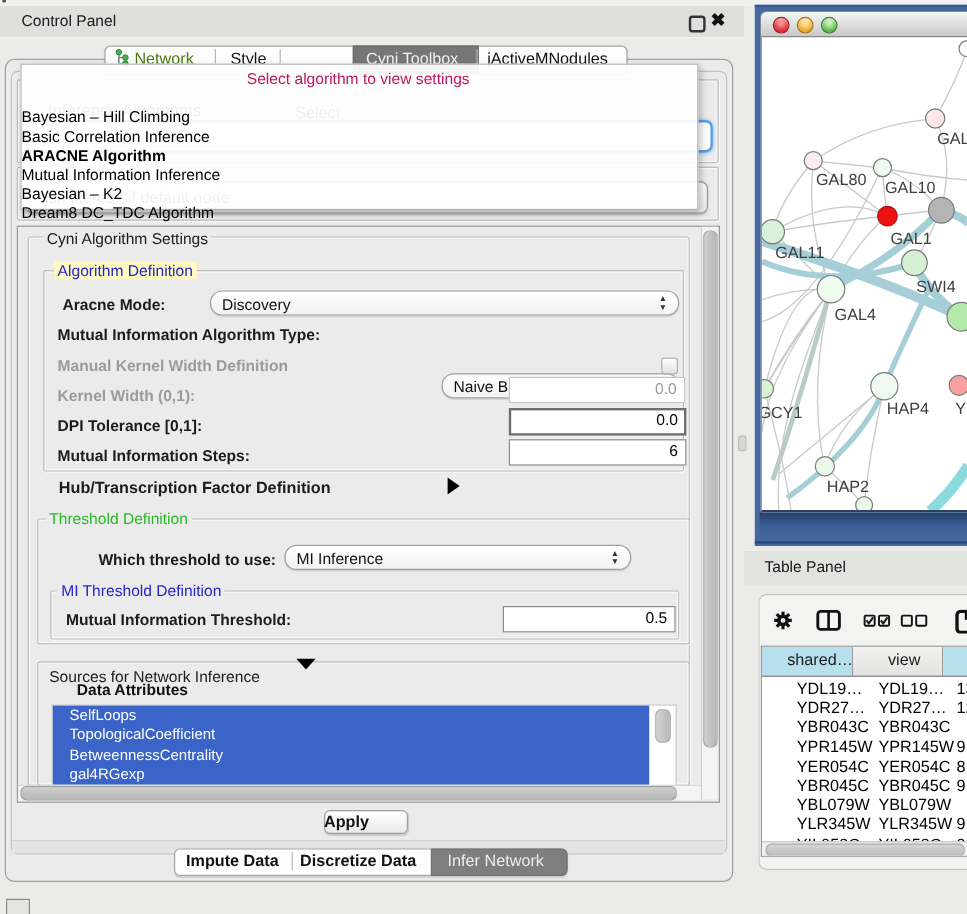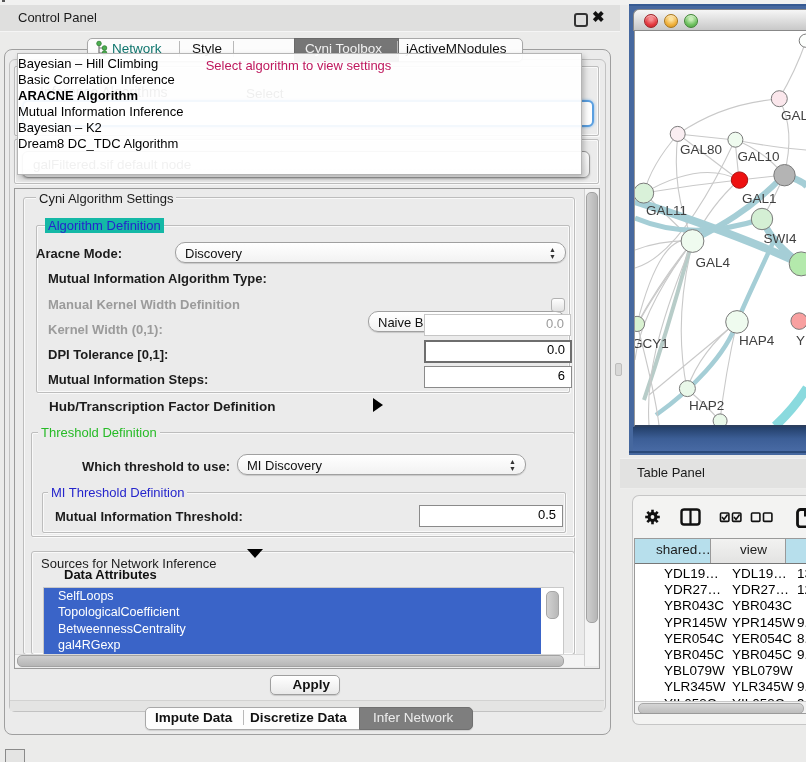--- a/index.html
+++ b/index.html
@@ -47,35 +47,35 @@
 <div class="abs" style="left:294px;top:38px;width:103px;height:22px;background:#767676;border:1px solid #6a6a6a;"></div>
 <div class="abs" style="left:179px;top:41px;width:1px;height:16px;background:#b9b9b9;"></div>
 <div class="abs" style="left:233px;top:41px;width:1px;height:16px;background:#b9b9b9;"></div>
 <div class="abs" style="left:397px;top:41px;width:1px;height:16px;background:#b9b9b9;"></div>
 <svg class="abs" style="left:94px;top:40px;" width="15" height="16" viewBox="0 0 15 16">
   <path d="M5 4 V13 M5 8 H10 M5 13 H10" stroke="#777" stroke-width="1.2" fill="none"></path>
   <circle cx="5" cy="3.5" r="2.3" fill="#4caf50" stroke="#2e7d32" stroke-width="0.8"></circle>
   <circle cx="10.5" cy="8" r="2.3" fill="#4caf50" stroke="#2e7d32" stroke-width="0.8"></circle>
   <circle cx="10.5" cy="13" r="2.3" fill="#4caf50" stroke="#2e7d32" stroke-width="0.8"></circle>
 </svg>
-<div class="abs" style="left:112px;top:41px;font-size:13.5px;color:#0f766e;">Network</div>
+<div class="abs" style="left:112px;top:41px;font-size:13.5px;color:#4d7c0f;">Network</div>
 <div class="abs" style="left:192px;top:41px;font-size:13.5px;color:#111;">Style</div>
 <div class="abs" style="left:246px;top:41px;font-size:13.5px;color:#111;margin-top:45px;">Select</div>
 <div class="abs" style="left:305px;top:41px;font-size:13.5px;color:#f2f2f2;">Cyni Toolbox</div>
 <div class="abs" style="left:406px;top:41px;font-size:13.5px;color:#111;">jActiveMNodules</div>
 
 <div class="abs" style="left:14px;top:188px;width:584px;height:479px;border:1px solid #9a9a9a;background:#ebebeb;"></div>
 
 <div class="fieldset" style="left:23px;top:197px;width:550px;height:456px;border-radius:3px;"></div>
 <div class="abs" style="left:36px;top:191px;background:#ebebeb;padding:0 3px;font-size:13px;color:#1c1c1c;">Cyni Algorithm Settings</div>
 
 <div class="fieldset" style="left:36px;top:225px;width:532px;height:166px;"></div>
-<div class="abs" style="left:45px;top:218px;background:#14b8a6;padding:0 3px;font-size:13px;color:#2525cc;">Algorithm Definition</div>
-
-<div class="lbl" style="left:36px;top:246px;">Aracne Mode:</div>
+<div class="abs" style="left:45px;top:218px;background:#fef9c3;padding:0 3px;font-size:13px;color:#2525cc;">Algorithm Definition</div>
+
+<div class="lbl" style="left:52px;top:246px;">Aracne Mode:</div>
 <div class="combo" style="left:175px;top:242px;width:389px;height:19px;">
   <span class="ct">Discovery</span>
     <span class="arr">▲<br>▼</span>
 </div>
 <div class="lbl" style="left:48px;top:271px;">Mutual Information Algorithm Type:</div>
 <div class="combo" style="left:368px;top:267px;width:196px;height:19px;margin-top:44px;">
   <span class="ct">Naive Bayes</span>
     <span class="arr">▲<br>▼</span>
 </div>
 <div class="lbl dis" style="left:48px;top:297px;">Manual Kernel Width Definition</div>
@@ -87,21 +87,21 @@
 <div class="lbl" style="left:48px;top:372px;">Mutual Information Steps:</div>
 <div class="inp" style="left:424px;top:366px;width:140px;height:19px;border:1.5px solid #8a8a8a;color:#000;padding:1px 6px 0 0;">6</div>
 
 <div class="lbl" style="left:49px;top:399px;font-size:13.5px;">Hub/Transcription Factor Definition</div>
 <div class="abs" style="left:373px;top:398px;width:0;height:0;border-top:7px solid transparent;border-bottom:7px solid transparent;border-left:10px solid #000;"></div>
 
 <div class="fieldset" style="left:31px;top:432px;width:542px;height:103px;"></div>
 <div class="abs" style="left:38px;top:425px;background:#ebebeb;padding:0 3px;font-size:13px;color:#27bb27;">Threshold Definition</div>
 <div class="lbl" style="left:82px;top:459px;">Which threshold to use:</div>
 <div class="combo" style="left:237px;top:454px;width:287px;height:19px;">
-  <span class="ct">MI Discovery</span>
+  <span class="ct">MI Inference</span>
     <span class="arr">▲<br>▼</span>
 </div>
 <div class="fieldset" style="left:42px;top:492px;width:522px;height:39px;"></div>
 <div class="abs" style="left:48px;top:485px;background:#ebebeb;padding:0 3px;font-size:13px;color:#2525cc;">MI Threshold Definition</div>
 <div class="lbl" style="left:55px;top:509px;">Mutual Information Threshold:</div>
 <div class="inp" style="left:419px;top:505px;width:136px;height:19px;border:1.5px solid #8a8a8a;color:#000;padding:1px 6px 0 0;">0.5</div>
 
 <div class="fieldset" style="left:31px;top:551px;width:542px;height:102px;border-radius:3px;"></div>
 <div class="abs" style="left:38px;top:556px;background:#ebebeb;padding:0 3px;font-size:13px;color:#1c1c1c;">Sources for Network Inference</div>
 <div class="abs" style="left:247px;top:549px;width:0;height:0;border-left:8px solid transparent;border-right:8px solid transparent;border-top:9px solid #000;"></div>
@@ -114,35 +114,35 @@
 <div class="abs" style="left:584px;top:189px;width:13px;height:477px;background:#f4f4f4;border-left:1px solid #d0d0d0;"></div>
 <div class="abs" style="left:586px;top:192px;width:10px;height:429px;background:linear-gradient(90deg,#cfcfcf,#b6b6b6);border:1px solid #a2a2a2;border-radius:5px;"></div>
 
 <div class="abs" style="left:15px;top:654px;width:569px;height:12px;background:#f4f4f4;border-top:1px solid #d8d8d8;"></div>
 <div class="abs" style="left:17px;top:655px;width:545px;height:10px;background:linear-gradient(#cfcfcf,#b6b6b6);border:1px solid #a2a2a2;border-radius:5px;"></div>
 
 <div class="abs" style="left:10px;top:700px;width:594px;height:10px;background:#e4e4e3;border-top:1px solid #d2d2d1;"></div>
 <div class="abs" style="left:615px;top:363px;width:5px;height:11px;background:#d8d8d7;border:1px solid #bdbdbc;border-radius:2px;"></div>
 
 <div class="abs" style="left:270px;top:675px;width:68px;height:18px;background:linear-gradient(#ffffff,#e9e9e9);border:1px solid #9f9f9f;border-radius:5px;box-shadow:0 1px 1px rgba(0,0,0,0.15);"></div>
-<div class="abs" style="left:270px;top:677px;width:60px;text-align:right;font-size:13.5px;font-weight:bold;color:#111;">Apply</div>
+<div class="abs" style="left:270px;top:677px;width:60px;text-align:left;font-size:13.5px;font-weight:bold;color:#111;">Apply</div>
 
 <div class="abs" style="left:145px;top:707px;width:326px;height:21px;background:#fdfdfd;border:1px solid #a8a8a8;border-radius:5px;box-shadow:0 1px 1px rgba(0,0,0,0.12);"></div>
 <div class="abs" style="left:359px;top:707px;width:112px;height:21px;background:#7e7e7e;border:1px solid #707070;border-radius:0 5px 5px 0;"></div>
 <div class="abs" style="left:243px;top:710px;width:1px;height:15px;background:#b9b9b9;"></div>
 <div class="abs" style="left:155px;top:710px;font-size:13.5px;font-weight:bold;color:#111;">Impute Data</div>
 <div class="abs" style="left:250px;top:710px;font-size:13.5px;font-weight:bold;color:#111;">Discretize Data</div>
 <div class="abs" style="left:373px;top:710px;font-size:13.5px;color:#ededed;">Infer Network</div>
 
 <div class="abs" style="left:5px;top:749px;width:18px;height:13px;border:1px solid #8a8a8a;background:#e4e4e3;"></div>
 <div class="abs" style="left:40px;top:84px;font-size:14px;color:#222;">Inference Algorithms</div>
 
 <div class="abs" style="left:17px;top:53px;width:563px;height:120px;background:rgba(255,255,255,0.93);border:1px solid #b5b5b5;box-shadow:2px 3px 6px rgba(0,0,0,0.25);"></div>
 <div class="abs" style="left:17px;top:58px;width:563px;text-align:center;font-size:13px;color:#be185d;">Select algorithm to view settings</div>
-<div class="abs" style="left:18px;top:56px;font-size:13px;color:#000;line-height:16px;white-space:nowrap;">Bayesian – Hill Climbing<br>Basic Correlation Inference<br><span class="b">ARACNE Algorithm</span><br>Mutual Information Inference<br>Bayesian – K2<br>Dream8 DC_TDC Algorithm</div>
+<div class="abs" style="left:18px;top:90px;font-size:13px;color:#000;line-height:16px;white-space:nowrap;">Bayesian – Hill Climbing<br>Basic Correlation Inference<br><span class="b">ARACNE Algorithm</span><br>Mutual Information Inference<br>Bayesian – K2<br>Dream8 DC_TDC Algorithm</div>
 
 <div class="abs" style="left:629px;top:4px;width:177px;height:449px;background:#46689f;border-top:2px solid #365a92;"></div>
 <div class="abs" style="left:633px;top:427px;width:173px;height:26px;background:linear-gradient(#233f69,#3c5e96 45%,#4a6ca6);"></div>
 <div class="abs" style="left:629px;top:451px;width:177px;height:2px;background:#2b4a7a;"></div>
 
 <div class="abs" style="left:633px;top:9px;width:173px;height:20px;background:linear-gradient(#f6f6f6,#c8c8c8);border:1px solid #888;border-right:none;border-radius:6px 0 0 0;"></div>
 <div class="abs" style="left:644px;top:14px;width:12px;height:12px;border-radius:50%;background:radial-gradient(circle at 50% 32%,#f58f92 15%,#e4393f 60%,#c02227);border:1px solid #9c1f24;box-shadow:inset 0 1px 1px rgba(255,255,255,0.6);"></div>
 <div class="abs" style="left:664px;top:14px;width:12px;height:12px;border-radius:50%;background:radial-gradient(circle at 50% 32%,#fbe2a0 15%,#f0b03a 60%,#cf8f1f);border:1px solid #a8761a;box-shadow:inset 0 1px 1px rgba(255,255,255,0.6);"></div>
 <div class="abs" style="left:684px;top:14px;width:12px;height:12px;border-radius:50%;background:radial-gradient(circle at 50% 32%,#c8edb8 15%,#6dc15e 60%,#4e9c41);border:1px solid #3f8534;box-shadow:inset 0 1px 1px rgba(255,255,255,0.6);"></div>
 

